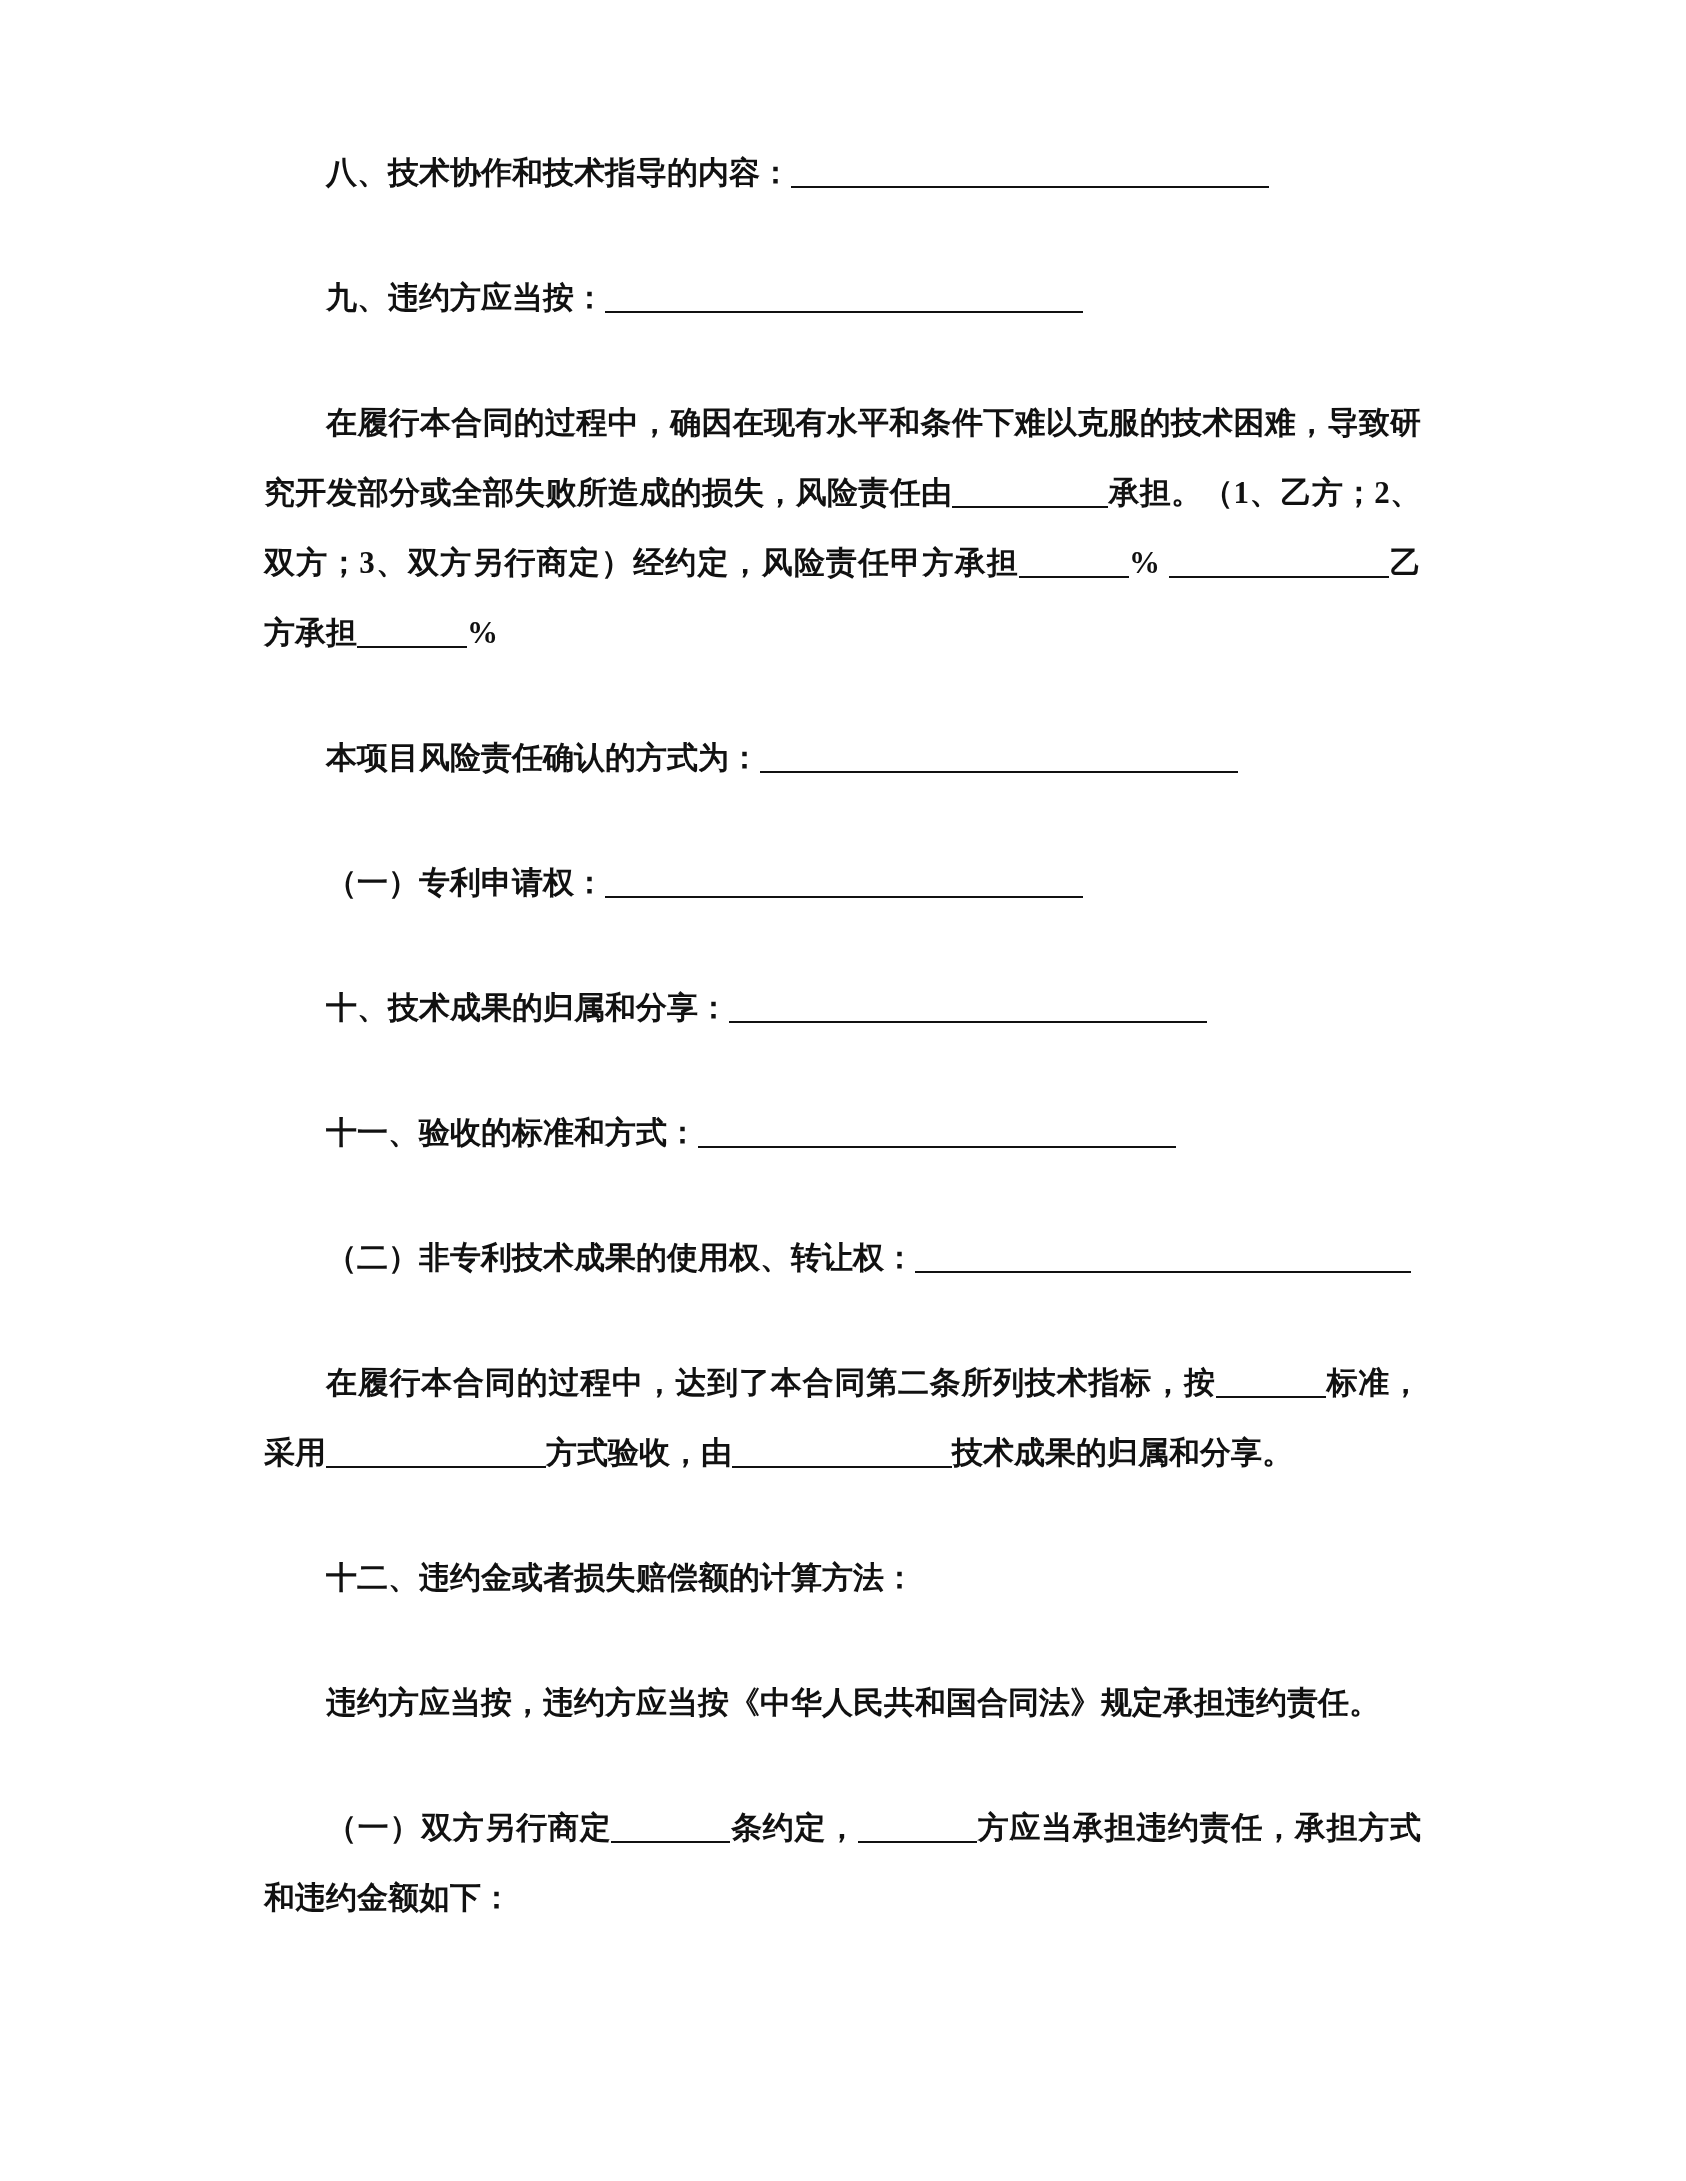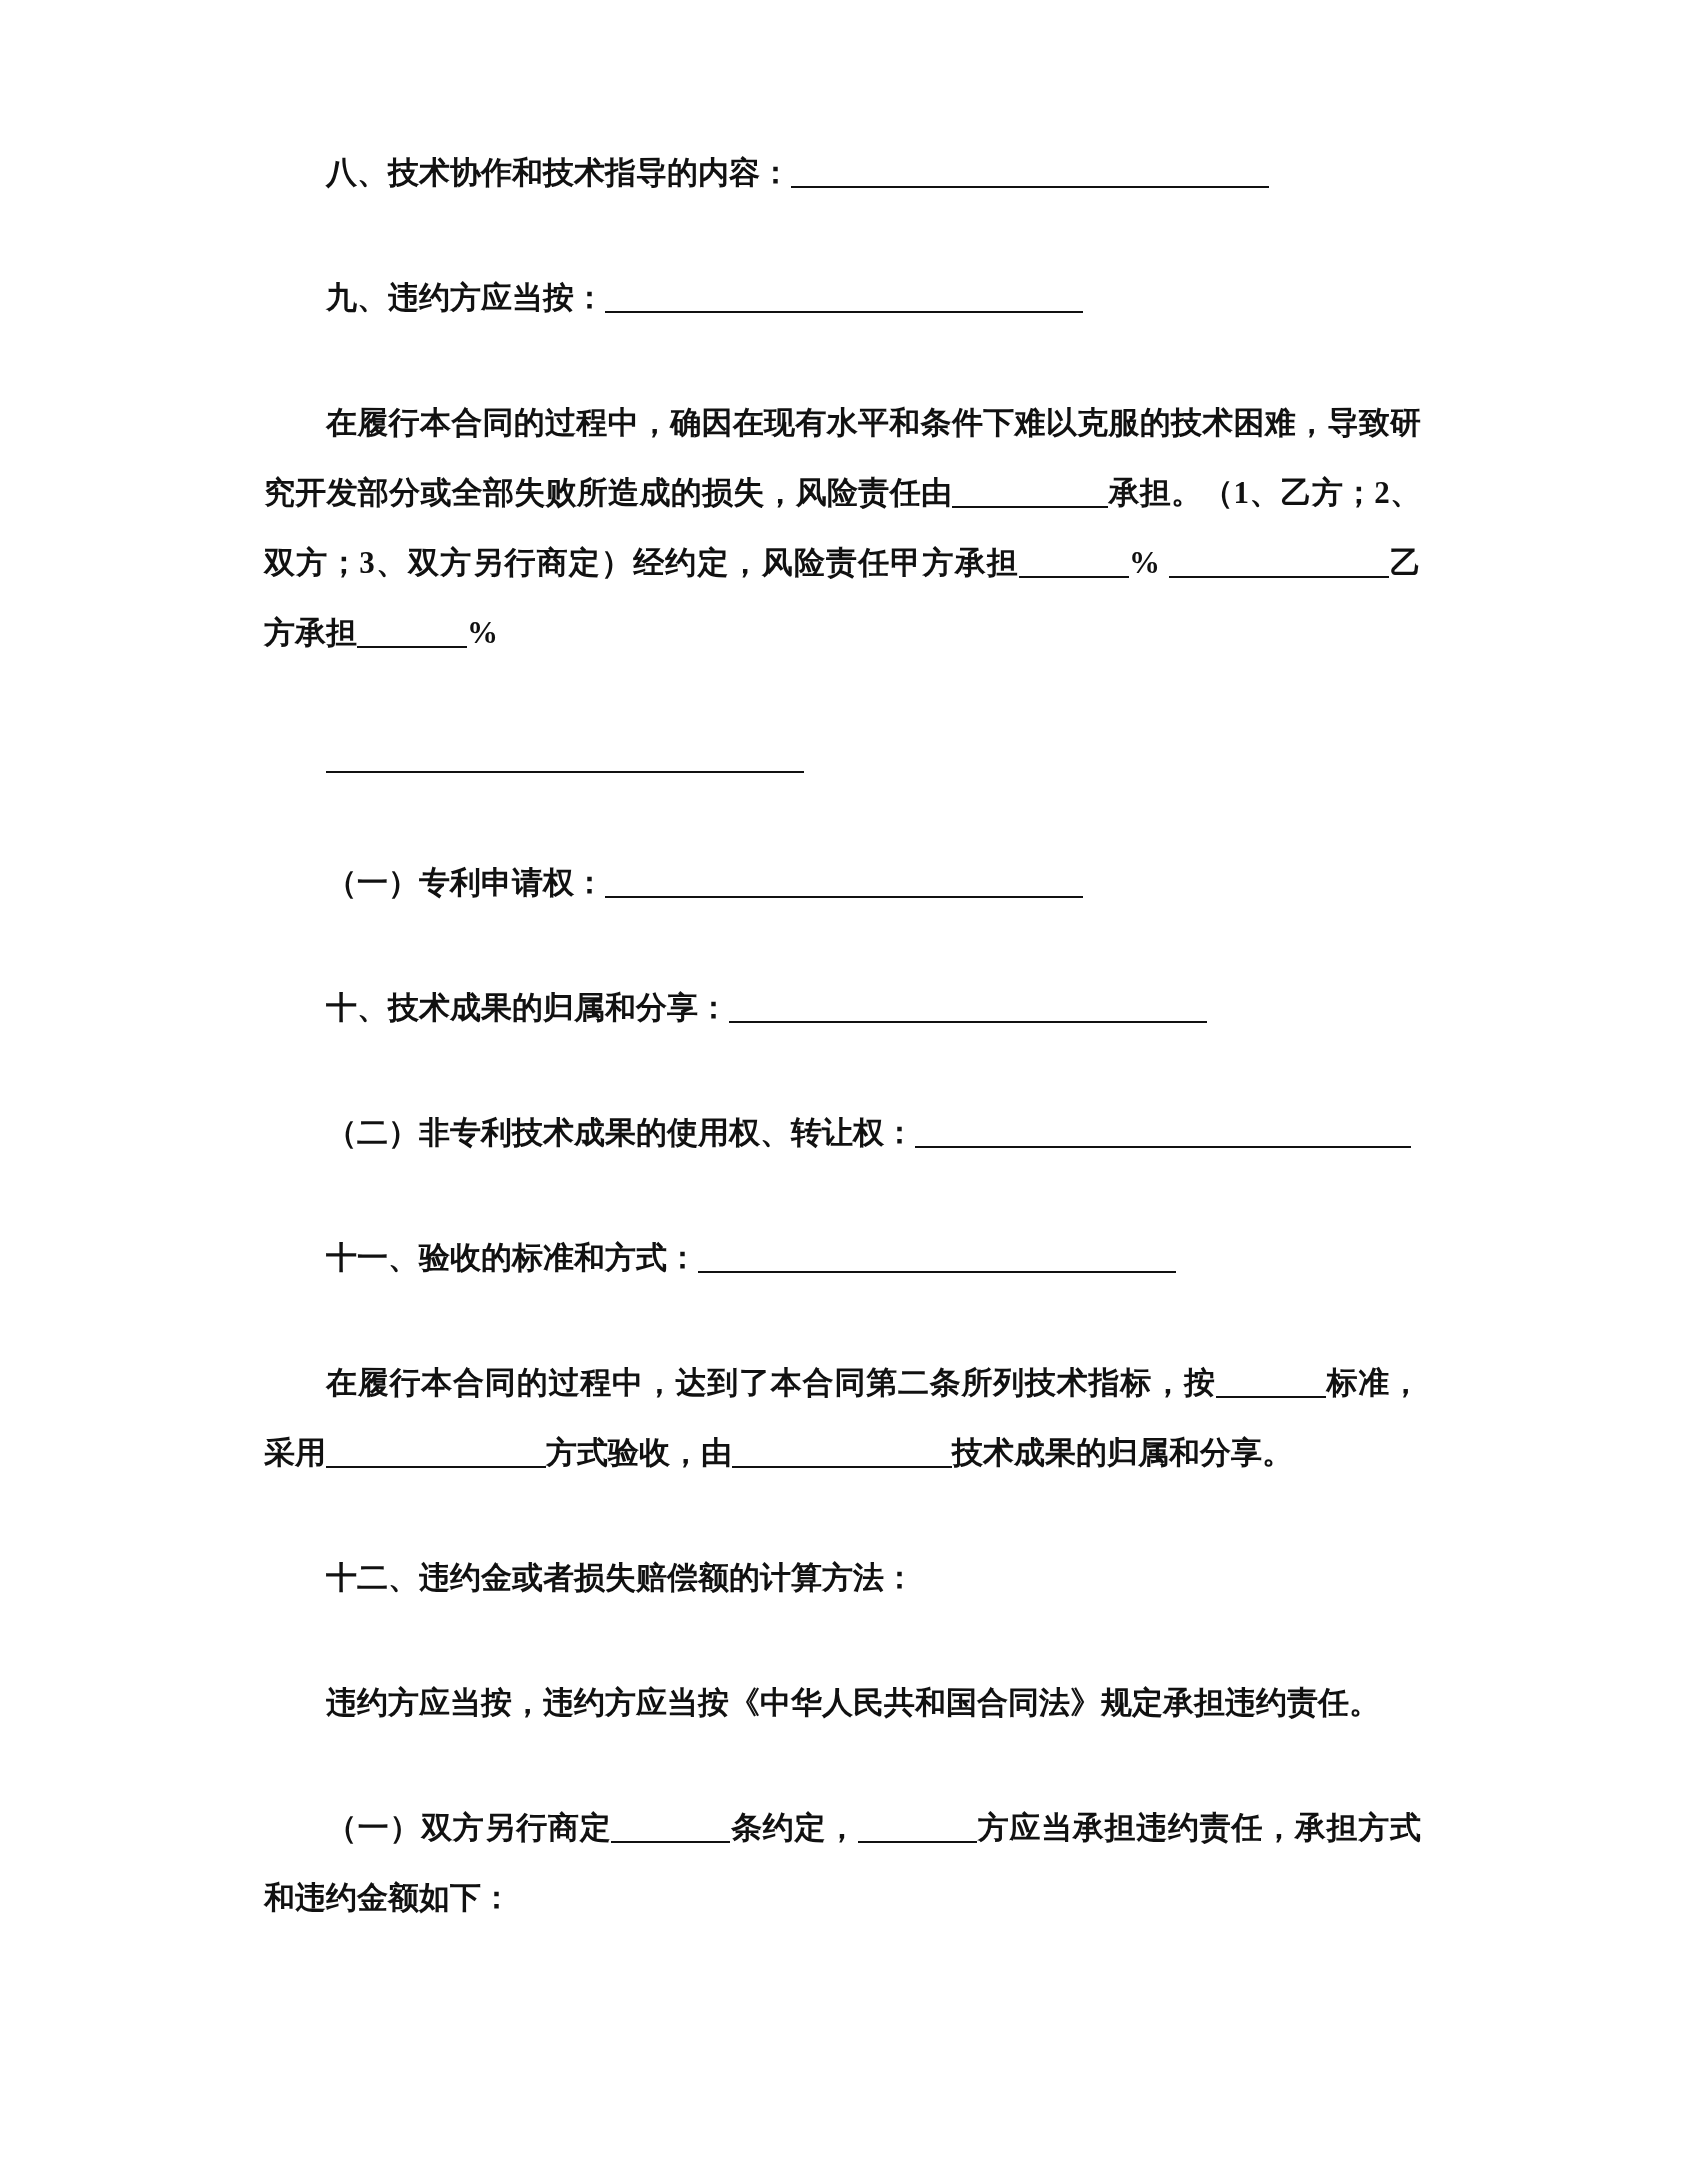--- a/index.html
+++ b/index.html
@@ -38,23 +38,23 @@
     vertical-align: -4.6px;
   }
 </style>
 </head>
 <body>
 
 <div class="doc-body">
     <p class="para"><span class="text-run">八、技术协作和技术指导的内容：</span><span class="blank" style="width: 478px;"></span></p>
     <p class="para"><span class="text-run">九、违约方应当按：</span><span class="blank" style="width: 478px;"></span></p>
     <p class="para"><span class="text-run">在履行本合同的过程中，确因在现有水平和条件下难以克服的技术困难，导致研究开发部分或全部失败所造成的损失，风险责任由</span><span class="blank" style="width: 156px;"></span><span class="text-run">承担。（1、乙方；2、双方；3、双方另行商定）经约定，风险责任甲方承担</span><span class="blank" style="width: 110px;"></span><span class="text-run">% </span><span class="blank" style="width: 220px;"></span><span class="text-run">乙方承担</span><span class="blank" style="width: 110px;"></span><span class="text-run">%</span></p>
-    <p class="para"><span class="blank" style="width: 478px;"></span></p>
+    <p class="para"><span class="text-run">本项目风险责任确认的方式为：</span><span class="blank" style="width: 478px;"></span></p>
     <p class="para"><span class="text-run">（一）专利申请权：</span><span class="blank" style="width: 478px;"></span></p>
     <p class="para"><span class="text-run">十、技术成果的归属和分享：</span><span class="blank" style="width: 478px;"></span></p>
+    <p class="para"><span class="text-run">十一、验收的标准和方式：</span><span class="blank" style="width: 478px;"></span></p>
     <p class="para"><span class="text-run">（二）非专利技术成果的使用权、转让权：</span><span class="blank" style="width: 496px;"></span></p>
-    <p class="para"><span class="text-run">十一、验收的标准和方式：</span><span class="blank" style="width: 478px;"></span></p>
     <p class="para"><span class="text-run">在履行本合同的过程中，达到了本合同第二条所列技术指标，按</span><span class="blank" style="width: 110px;"></span><span class="text-run">标准，采用</span><span class="blank" style="width: 220px;"></span><span class="text-run">方式验收，由</span><span class="blank" style="width: 220px;"></span><span class="text-run">技术成果的归属和分享。</span></p>
     <p class="para"><span class="text-run">十二、违约金或者损失赔偿额的计算方法：</span></p>
     <p class="para"><span class="text-run">违约方应当按，违约方应当按《中华人民共和国合同法》规定承担违约责任。</span></p>
     <p class="para"><span class="text-run">（一）双方另行商定</span><span class="blank" style="width: 119px;"></span><span class="text-run">条约定，</span><span class="blank" style="width: 119px;"></span><span class="text-run">方应当承担违约责任，承担方式和违约金额如下：</span></p>
   </div>
 
 
 </body></html>

